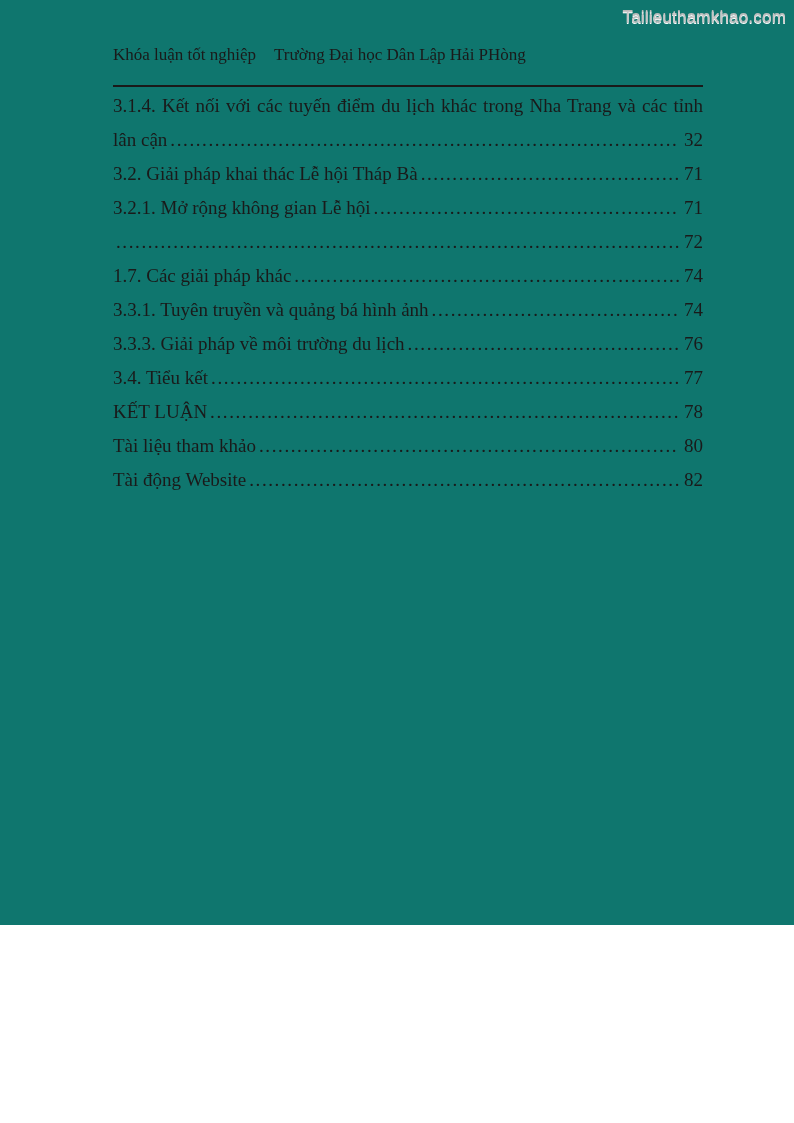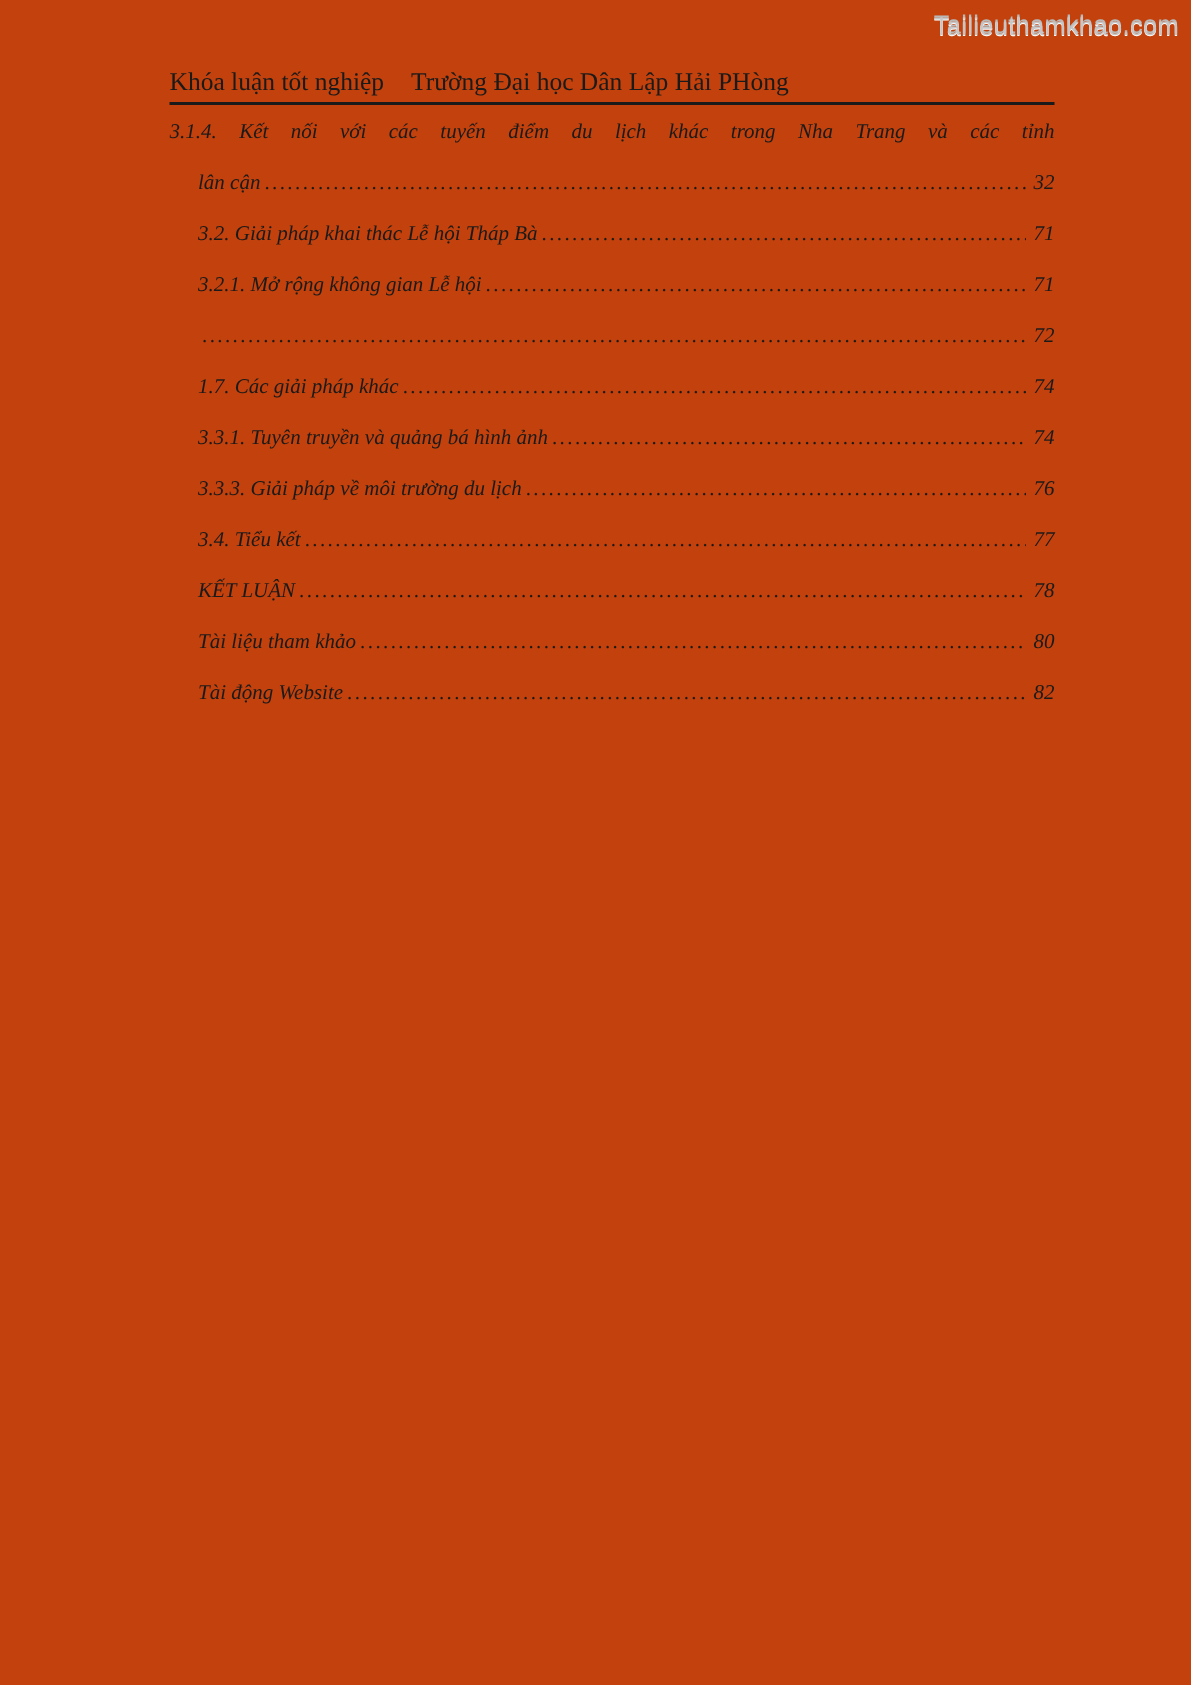--- a/index.html
+++ b/index.html
@@ -9,63 +9,61 @@
   }
   *{margin:0;padding:0;box-sizing:border-box;}
   html,body{background:#ffffff;}
   body{
     font-family:"Liberation Serif","DejaVu Serif",serif;
     color:var(--text-color);
   }
   .page{
     position:relative;
     width:794px;
-    height:1123px;
-    background:#c2410c;
+    height:925px;
+    background:#0f766e;
     overflow:hidden;
   }
   .watermark{
     position:absolute;
     top:8px;
     right:8px;
     font-family:"Liberation Sans","DejaVu Sans",sans-serif;
     font-size:17px;
     color:var(--watermark-color);
     text-shadow:0 1px 0 #ffffff, 0 -1px 0 #b9b9b9;
     letter-spacing:0.2px;
   }
   .header{
     margin:45px 91px 0 113px;
     width:590px;
     border-bottom:2px solid var(--rule-color);
-    padding-bottom:3px;
+    padding-bottom:20px;
     font-size:17px;
     white-space:nowrap;
   }
   .header .gap{display:inline-block;width:18px;}
   .toc{
     width:590px;
     margin:2px 91px 0 113px;
-    font-size:14px;
-    font-style:italic;
+    font-size:19px;
   }
   .toc-wrap-line{
     line-height:34px;
     height:34px;
     text-align:justify;
     text-align-last:justify;
     white-space:nowrap;
     overflow:hidden;
   }
   .toc-row{
     display:flex;
     align-items:baseline;
     line-height:34px;
     height:34px;
-    margin-left:19px;
   }
   .toc-label{white-space:nowrap;}
   .leader{
     flex:1;
     min-width:0;
     overflow:hidden;
     white-space:nowrap;
     margin:0 2px 0 3px;
   }
   .leader::after{

